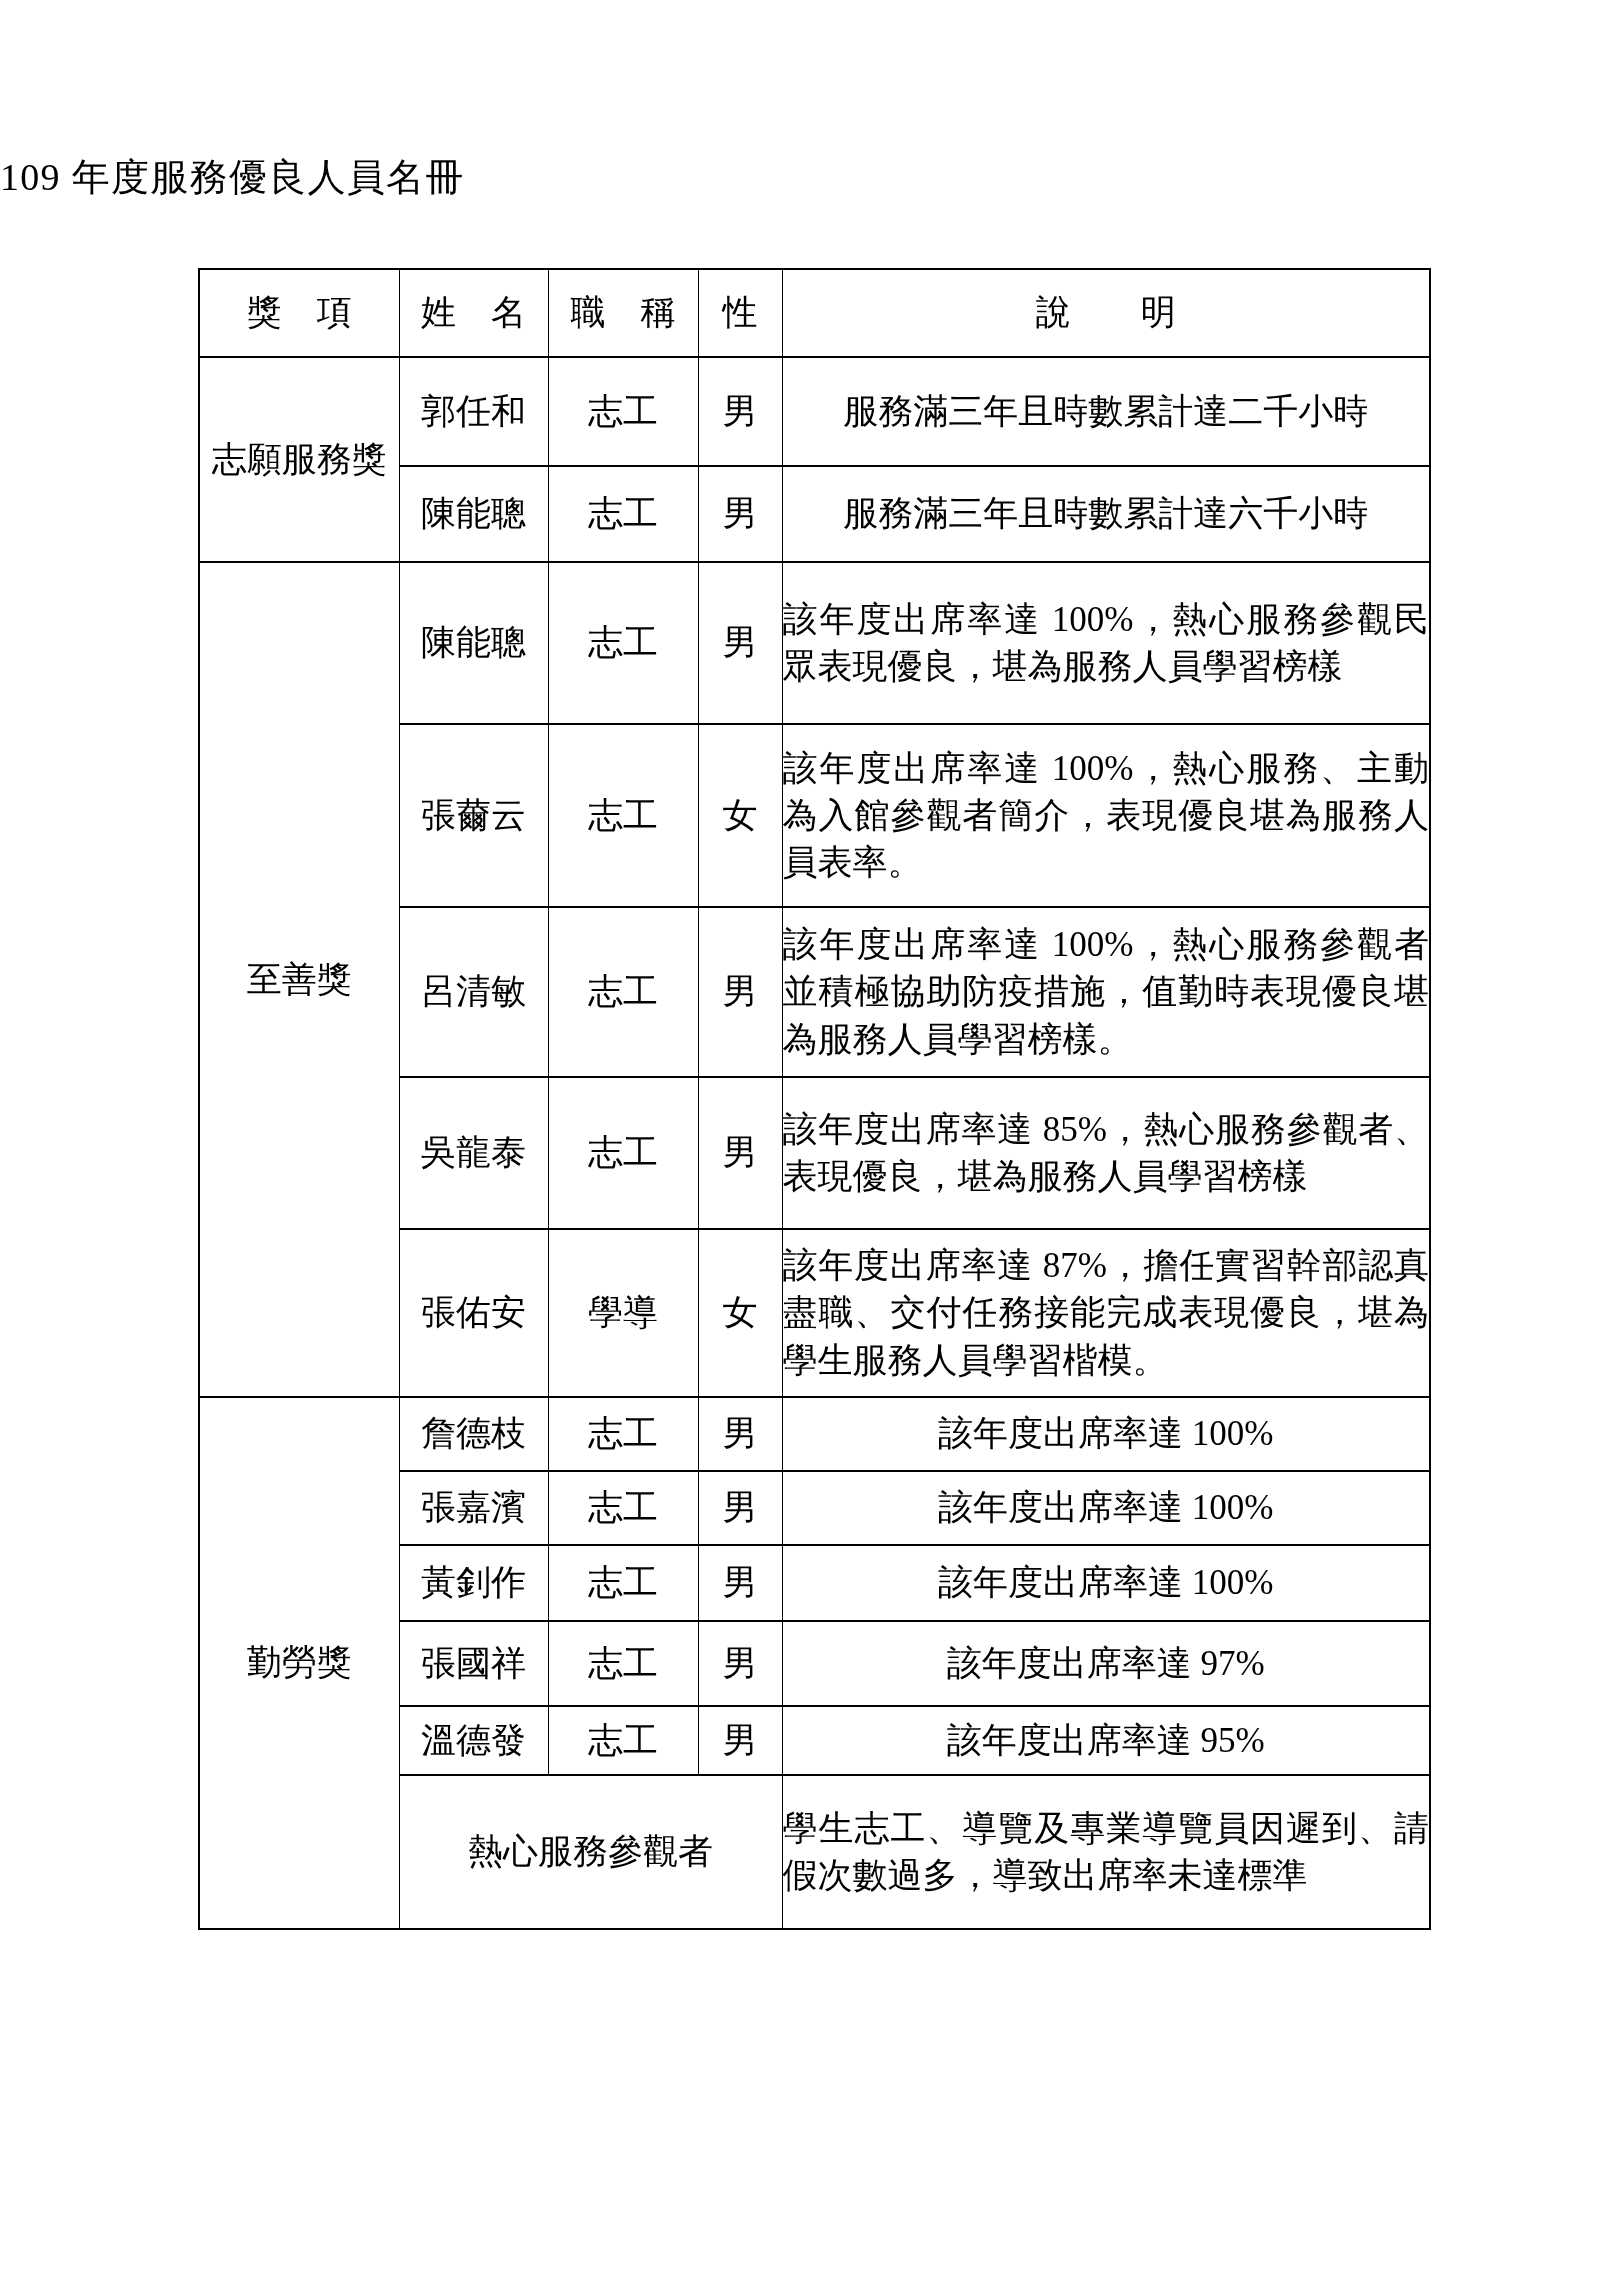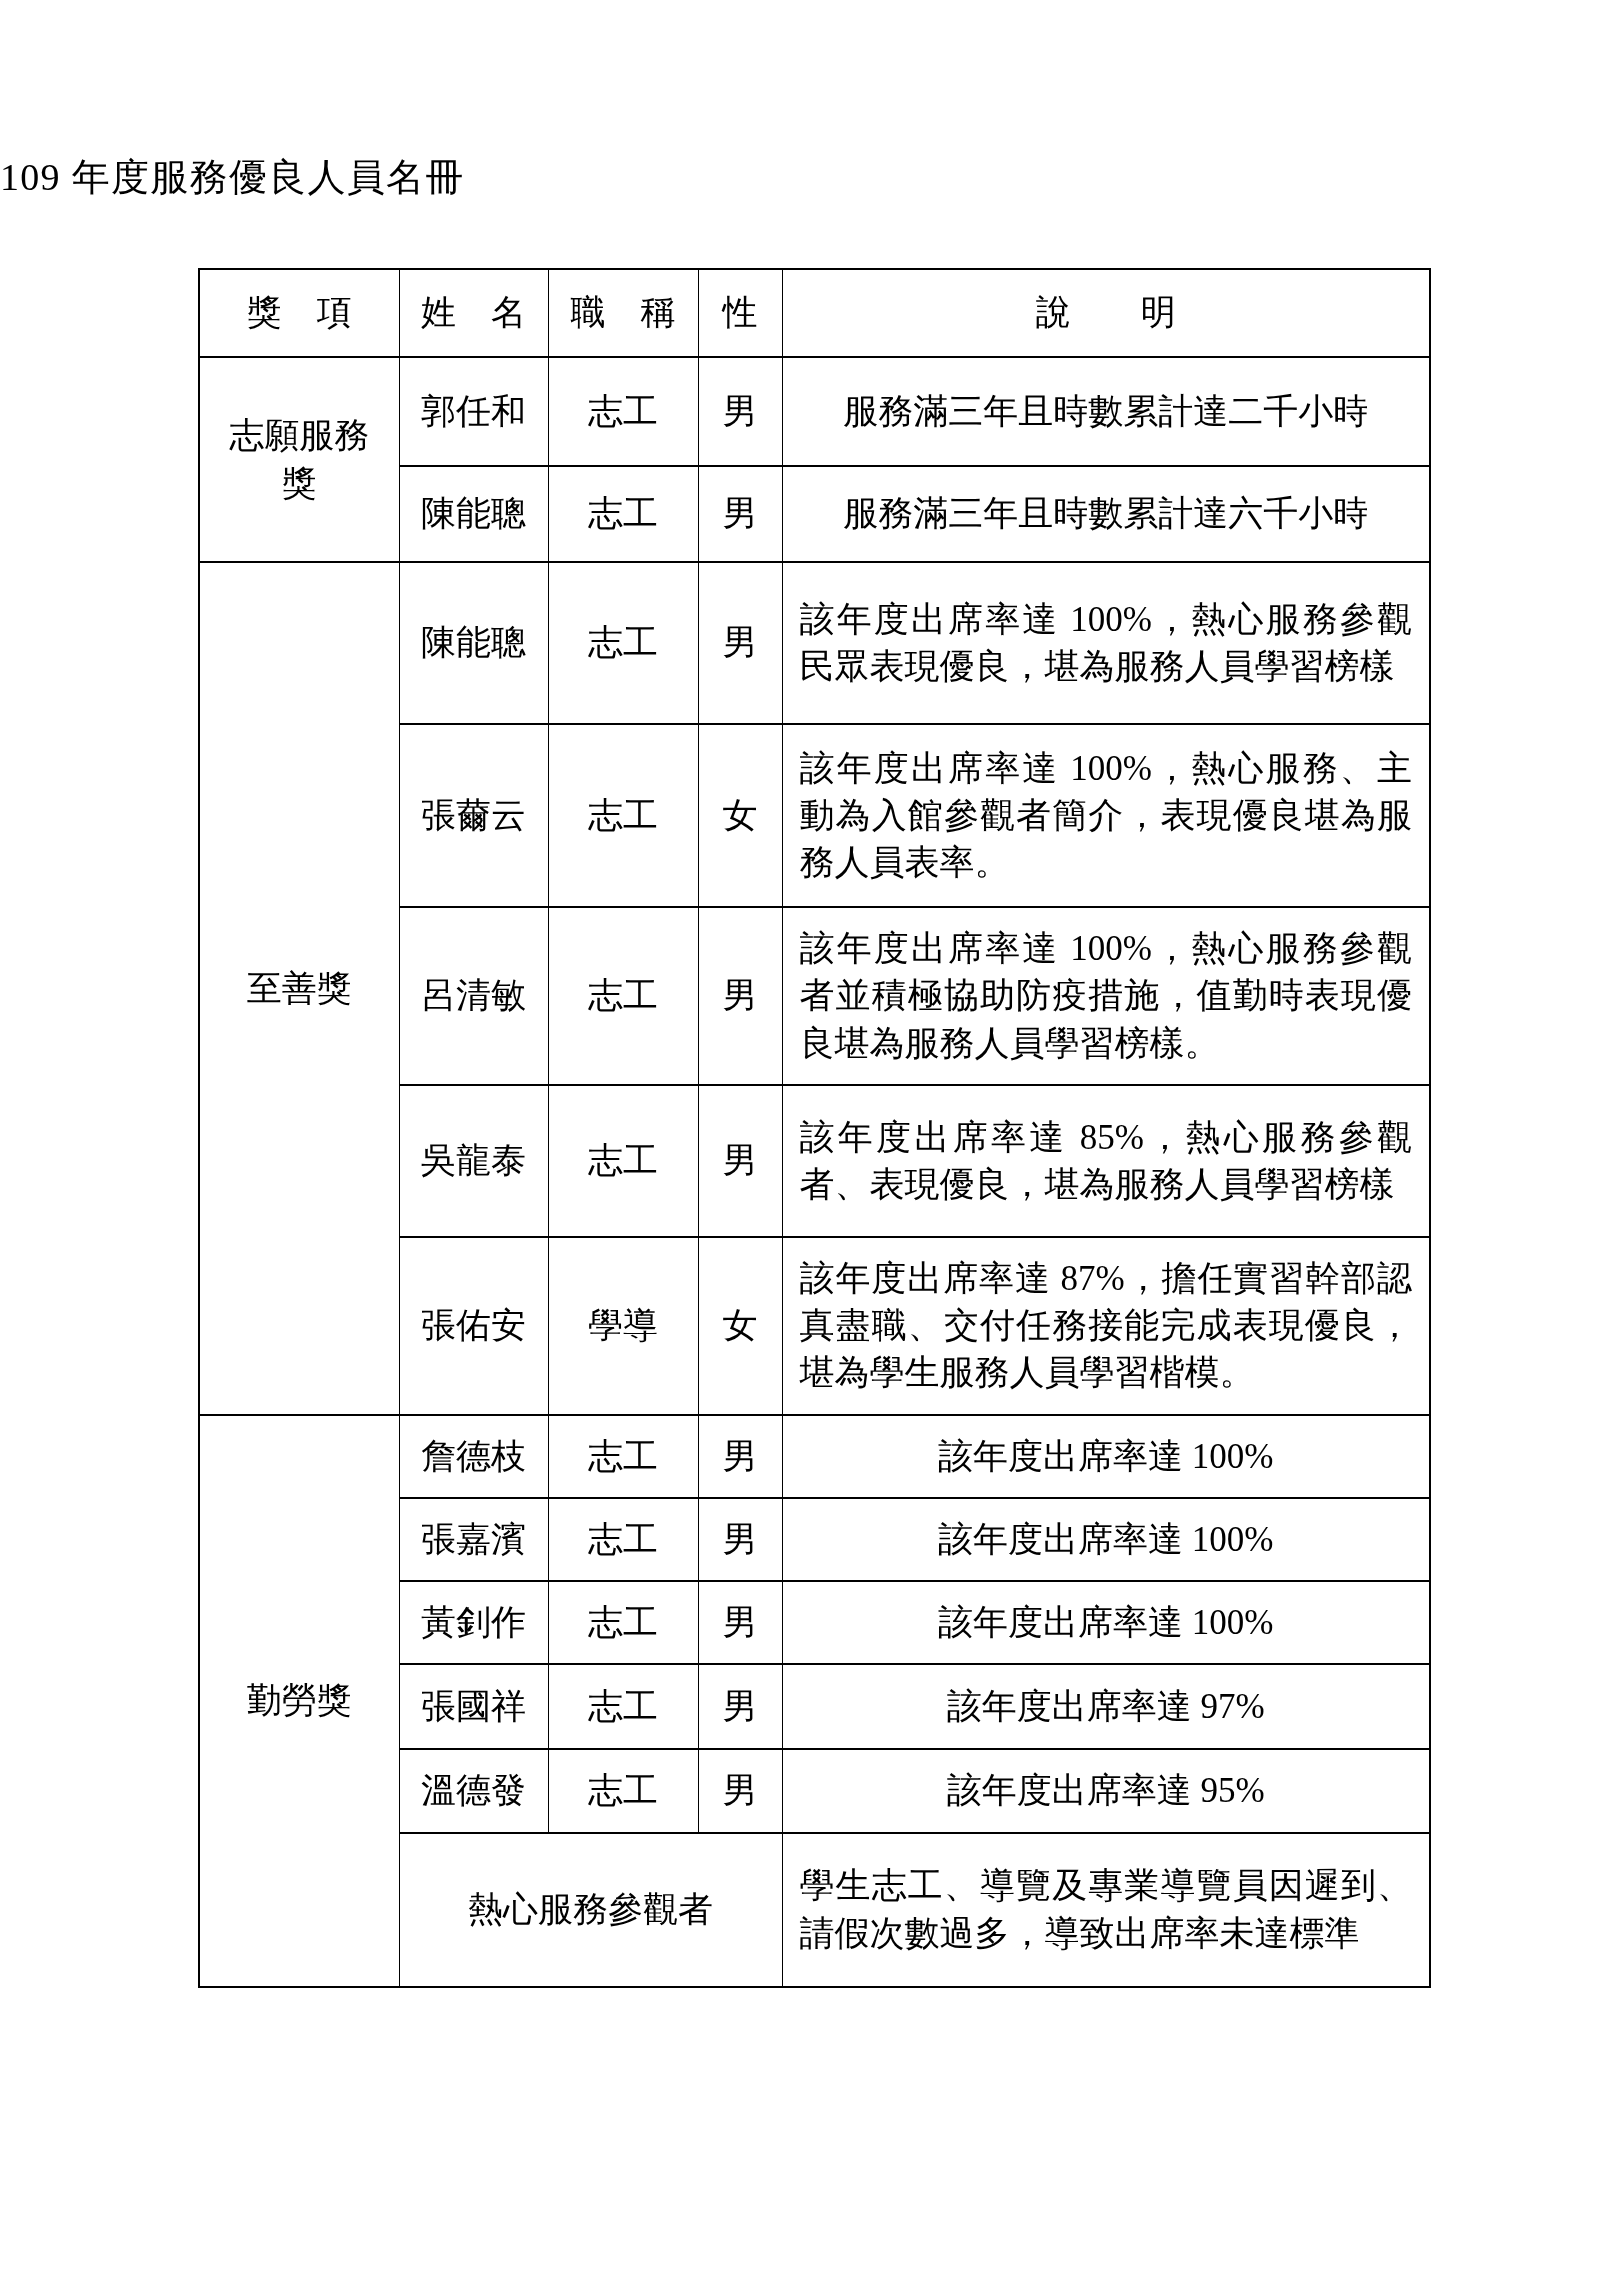--- a/index.html
+++ b/index.html
@@ -31,21 +31,21 @@
     border: 2.6px solid #000000;
   }
   table.roster td {
     border-left: 1.3px solid #000000;
     border-right: 1.3px solid #000000;
     border-top: 2.6px solid #000000;
     border-bottom: 2.6px solid #000000;
     vertical-align: middle;
     font-size: 35px;
     line-height: 1.35;
-    padding: 17px;
+    padding: 0;
     overflow: hidden;
   }
   td.c { text-align: center; }
   td.j {
     text-align: justify;
     text-justify: inter-ideograph;
     padding: 3.9px 6.5px;
     line-height: 1.65;
   }
   col.c-award { width: 200px; }

